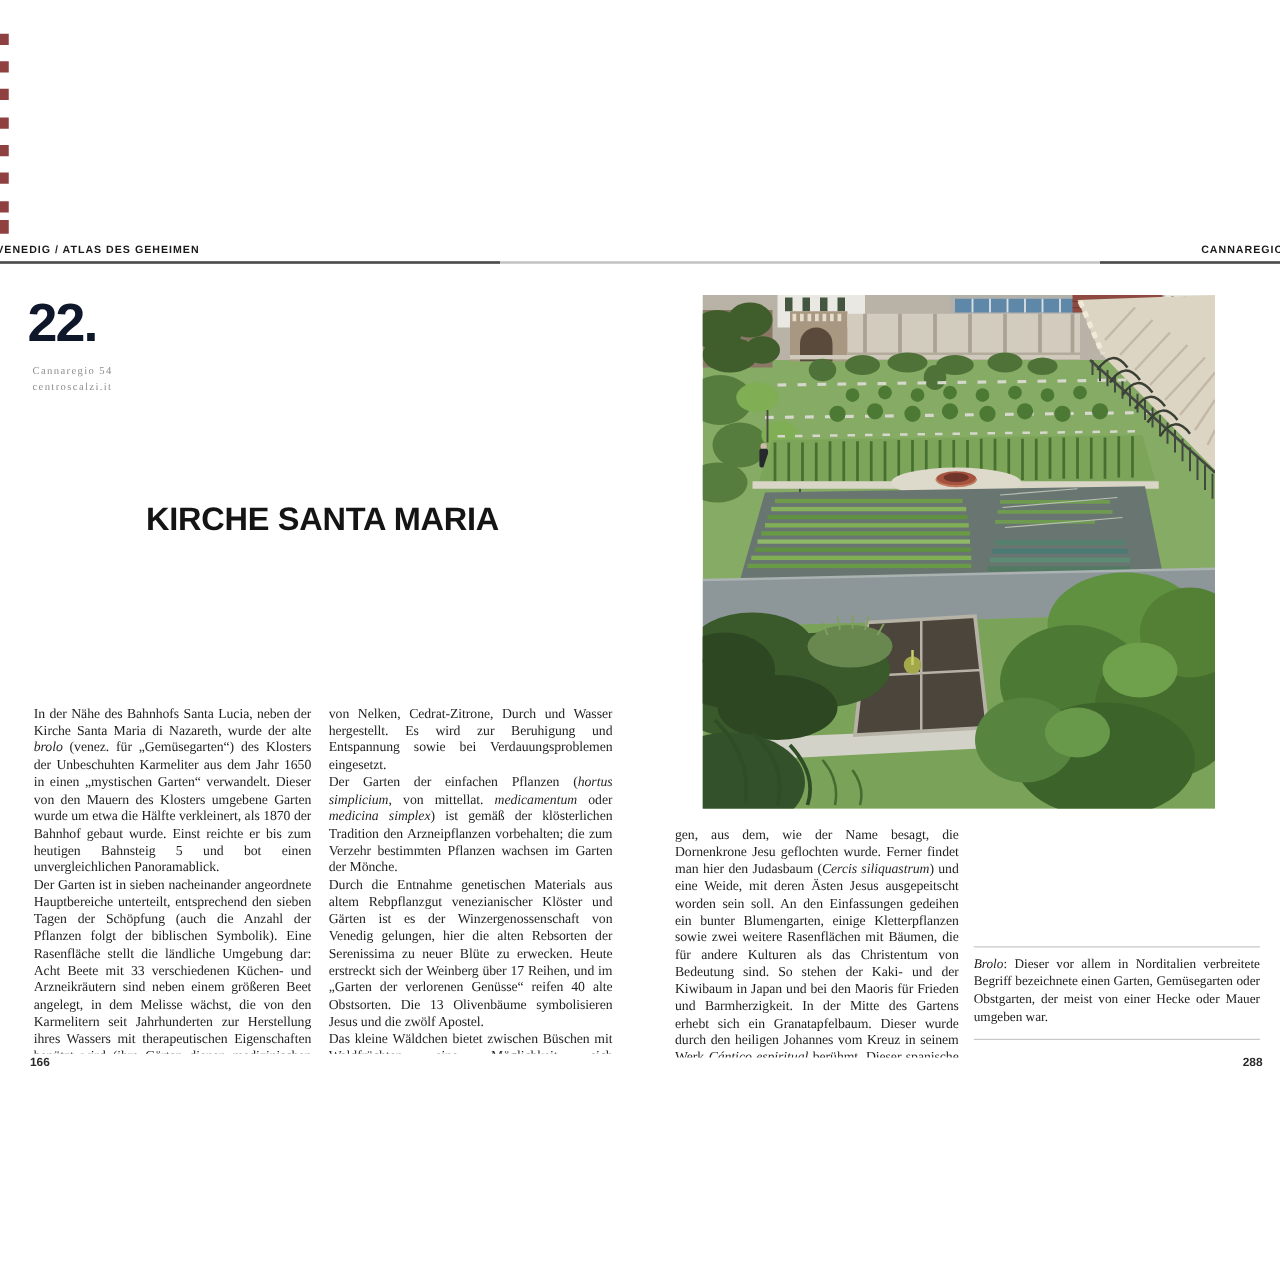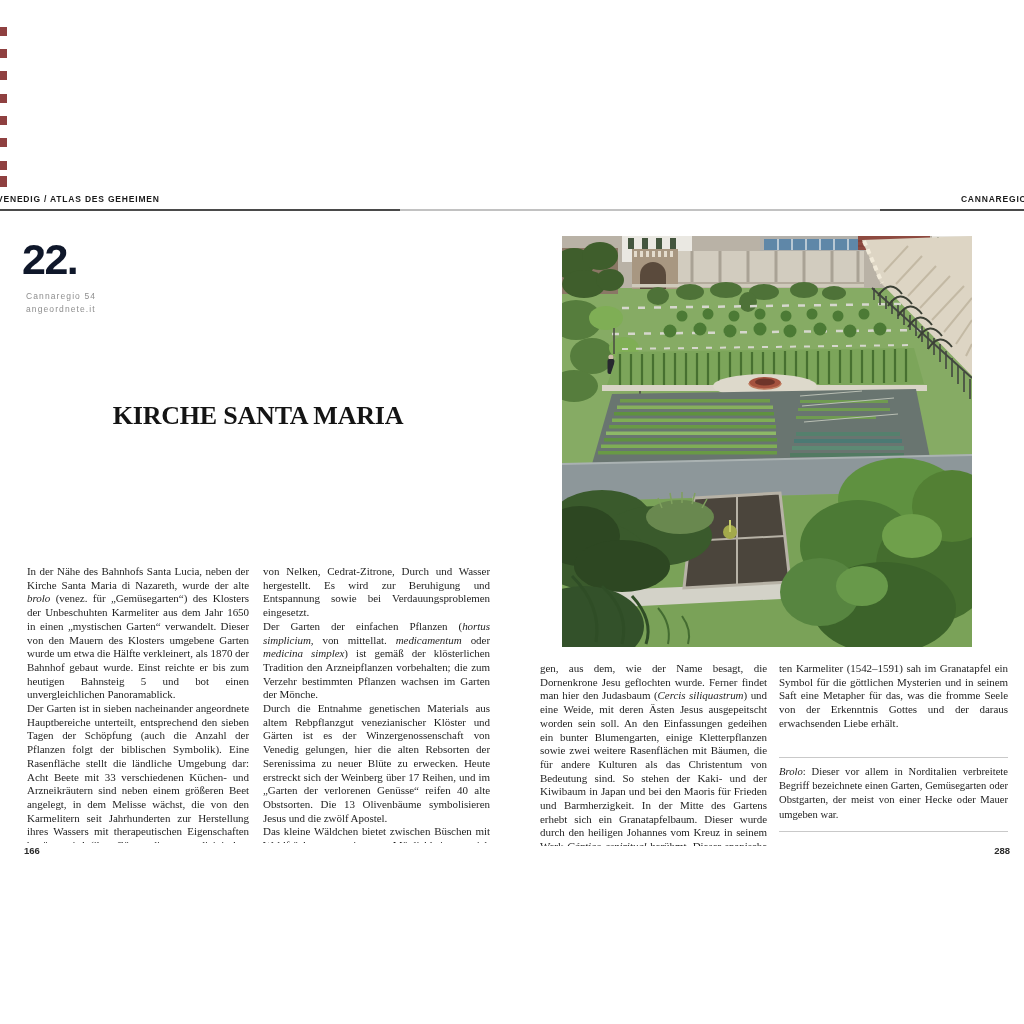--- a/index.html
+++ b/index.html
@@ -12,25 +12,25 @@
            font-size:8.5px;font-weight:700;letter-spacing:.8px;color:#1b1b1b;white-space:nowrap;}
   .runhead.left{left:-3px;}
   .runhead.right{right:-3px;}
   .rule{position:absolute;height:1.5px;background:#c2c2c2;top:195px;}
   .rule.full{left:0;width:1024px;}
   .rule.darkl{left:0;width:400px;background:#4a4a4a;height:1.8px;}
   .rule.darkr{left:880px;width:144px;background:#4a4a4a;height:1.8px;}
   
   .chapnum{position:absolute;left:22px;top:224px;font-family:"Liberation Sans",sans-serif;
            font-size:43px;font-weight:800;letter-spacing:-1.5px;color:#0f172a;line-height:1;}
-  .chapaddr{position:absolute;left:26px;top:276px;font-family:Liberation Sans, sans-serif;
+  .chapaddr{position:absolute;left:26px;top:276px;font-family:Liberation Serif, serif;
             font-size:8.5px;letter-spacing:1.1px;color:#8e8e8e;line-height:13px;}
   
   .titleblk{position:absolute;left:10px;top:386px;width:496px;text-align:center;
-            font-family:Liberation Serif, serif;font-weight:700;font-size:26px;
+            font-family:Liberation Sans, sans-serif;font-weight:700;font-size:26px;
             line-height:31px;letter-spacing:-.2px;color:#141414;}
   .subtitle{position:absolute;left:10px;top:450px;width:496px;text-align:center;
             font-size:16px;color:#1a1a1a;}
   
   .col{position:absolute;font-size:11px;line-height:13.7px;text-align:justify;
        letter-spacing:-.05px;color:#1f1f1f;overflow:hidden;}
   .col .para{margin:0;}
   .c1{left:27px;top:551px;width:222px;height:278px;}
   .c2{left:263px;top:551px;width:227px;height:278px;}
   .c3{left:540px;top:648px;width:227px;height:184px;}
@@ -66,21 +66,21 @@
 
   <div class="runhead left">VENEDIG / ATLAS DES GEHEIMEN</div>
   <div class="runhead right">CANNAREGIO</div>
   <div class="rule full"></div>
   <div class="rule darkl"></div>
   <div class="rule darkr"></div>
 
   <div class="chapnum">22.</div>
   <div class="chapaddr">
     <div>Cannaregio 54</div>
-    <div>angeordnete.it</div>
+    <div>centroscalzi.it</div>
   </div>
 
   <div class="titleblk">
     <div>KIRCHE SANTA MARIA</div>
   </div>
 
   <div class="photo">
     <svg width="410" height="411" viewBox="0 0 410 411" xmlns="http://www.w3.org/2000/svg">
 
       <rect x="0" y="0" width="410" height="411" fill="#86ab64"></rect>
@@ -265,23 +265,20 @@
     </div>
   <div class="col c2">
       <div class="para">von Nelken, Cedrat-Zitrone, Durch und Wasser hergestellt. Es wird zur Beruhigung und Entspannung sowie bei Verdauungsproblemen eingesetzt.</div>
       <div class="para">Der Garten der einfachen Pflanzen (<i>hortus simplicium</i>, von mittellat. <i>medicamentum</i> oder <i>medicina simplex</i>) ist gemäß der klösterlichen Tradition den Arzneipflanzen vorbehalten; die zum Verzehr bestimmten Pflanzen wachsen im Garten der Mönche.</div>
       <div class="para">Durch die Entnahme genetischen Materials aus altem Rebpflanzgut venezianischer Klöster und Gärten ist es der Winzergenossenschaft von Venedig gelungen, hier die alten Rebsorten der Serenissima zu neuer Blüte zu erwecken. Heute erstreckt sich der Weinberg über 17 Reihen, und im „Garten der verlorenen Genüsse“ reifen 40 alte Obstsorten. Die 13 Olivenbäume symbolisieren Jesus und die zwölf Apostel.</div>
       <div class="para">Das kleine Wäldchen bietet zwischen Büschen mit Waldfrüchten eine Möglichkeit sich zurückzuziehen. Auf dem „Rasen der Passion“ wächst der Christusdorn (), ein Strauch mit dornigen Zwei-</div>
     </div>
   <div class="col c3">
       <div class="para">gen, aus dem, wie der Name besagt, die Dornenkrone Jesu geflochten wurde. Ferner findet man hier den Judasbaum (<i>Cercis siliquastrum</i>) und eine Weide, mit deren Ästen Jesus ausgepeitscht worden sein soll. An den Einfassungen gedeihen ein bunter Blumengarten, einige Kletterpflanzen sowie zwei weitere Rasenflächen mit Bäumen, die für andere Kulturen als das Christentum von Bedeutung sind. So stehen der Kaki- und der Kiwibaum in Japan und bei den Maoris für Frieden und Barmherzigkeit.  In der Mitte des Gartens erhebt sich ein Granatapfelbaum. Dieser wurde durch den heiligen Johannes vom Kreuz in seinem Werk <i>Cántico espiritual</i> berühmt. Dieser spanische Priester der Unbeschuh-</div>
     </div>
-  <div class="col c4">
-      <div class="para">ten Karmeliter (1542–1591) sah im Granatapfel ein Symbol für die göttlichen Mysterien und in seinem Saft eine Metapher für das, was die fromme Seele von der Erkenntnis Gottes und der daraus erwachsenden Liebe erhält.</div>
-    </div>
 
   <div class="noterule t"></div>
   <div class="note"><i>Brolo</i>: Dieser vor allem in Norditalien verbreitete Begriff bezeichnete einen Garten, Gemüsegarten oder Obstgarten, der meist von einer Hecke oder Mauer umgeben war.</div>
   <div class="noterule b"></div>
 
   <div class="pagenum l">166</div>
   <div class="pagenum r">288</div>
 
 </div>
 

